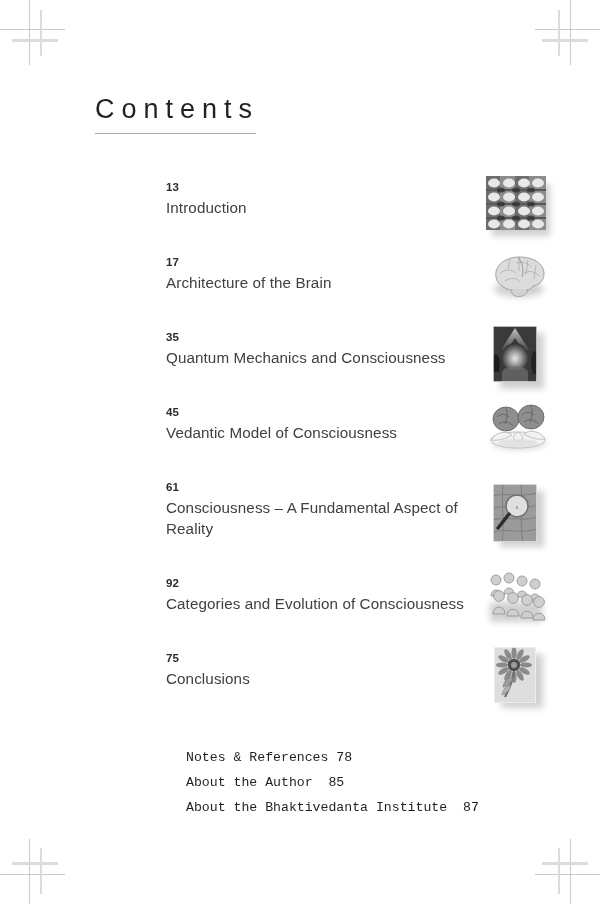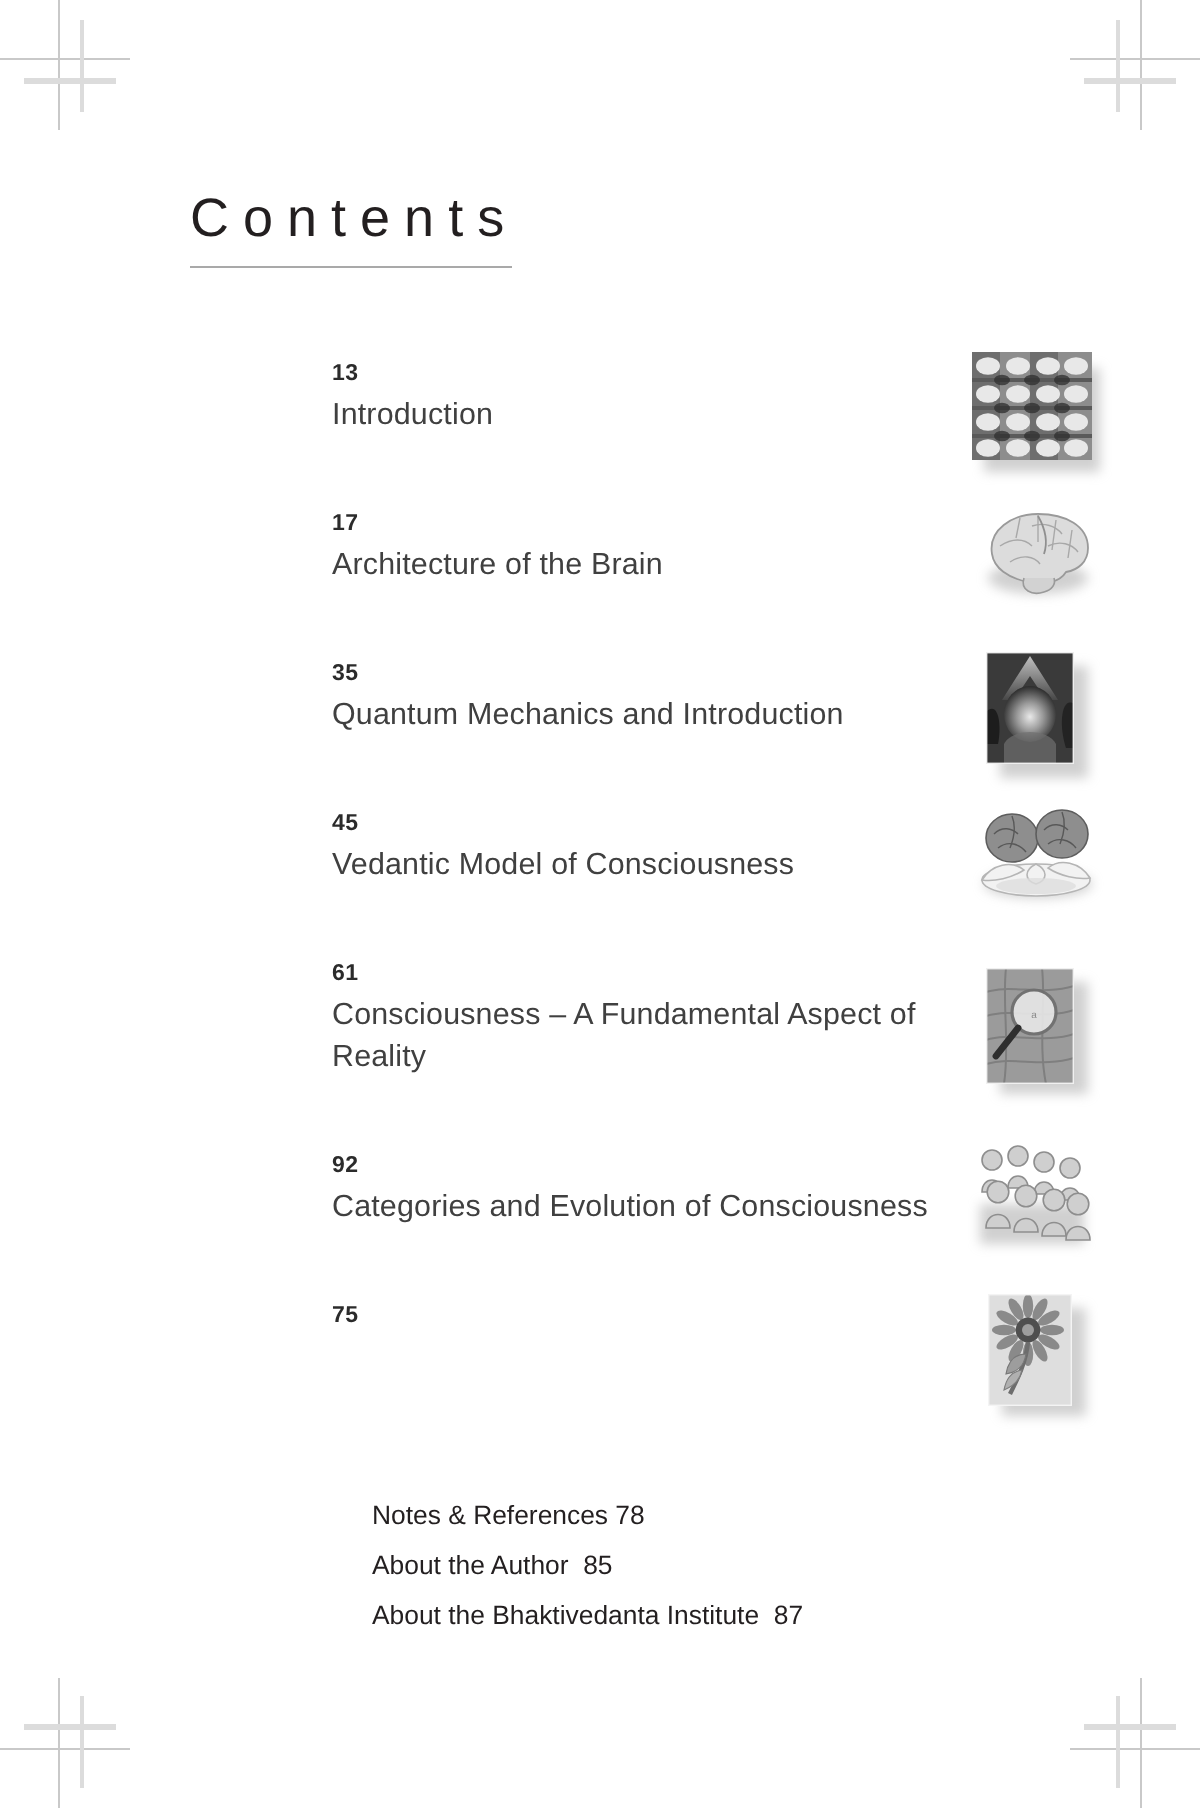--- a/index.html
+++ b/index.html
@@ -129,20 +129,21 @@
     position: absolute;
     left: 186px;
     top: 745px;
     width: 340px;
   }
   .footer-item {
     font-size: 13.2px;
     color: #231f20;
     line-height: 25px;
     white-space: pre;
+    font-family: Liberation Mono, monospace;
   }
 </style>
 </head>
 <body>
 
 <div>
   <div class="crop-mark crop-v tl-v"></div>
   <div class="crop-mark crop-h tl-h"></div>
   <div class="crop-mark crop-v2 tl-v2"></div>
   <div class="crop-mark crop-h2 tl-h2"></div>
@@ -242,21 +243,21 @@
             <path d="M50 14 L48 28"></path>
           </g>
           <path d="M33 7 C37 14, 38 20, 36 26" fill="none" stroke="#8f8f8f" stroke-width="0.9"></path>
         </svg>
       </div>
     </div>
 
     <div class="toc-entry">
       <div class="toc-text">
         <div class="toc-page">35</div>
-        <div class="toc-label">Quantum Mechanics and Introduction</div>
+        <div class="toc-label">Quantum Mechanics and Consciousness</div>
       </div>
       <div class="thumb-wrap" style="left:455px;">
         <div class="thumb-shadow" style="left:7px;top:7px;width:44px;height:56px;"></div>
         <svg class="thumb" width="44" height="56" viewBox="0 0 44 56">
           <rect x="0" y="0" width="44" height="56" fill="#3a3a3a"></rect>
           <defs>
             <radialGradient id="qg" cx="50%" cy="55%" r="55%">
               <stop offset="0%" stop-color="#e9e9e9"></stop>
               <stop offset="45%" stop-color="#9a9a9a"></stop>
               <stop offset="100%" stop-color="#2b2b2b"></stop>
@@ -374,20 +375,21 @@
                 <path d="M0 24 C0 15, 12 15, 12 24 Z"></path>
             </g>
           </g>
         </svg>
       </div>
     </div>
 
     <div class="toc-entry">
       <div class="toc-text">
         <div class="toc-page">75</div>
+        <div class="toc-label">Conclusions</div>
       </div>
       <div class="thumb-wrap" style="left:456px;">
         <div class="thumb-shadow" style="left:7px;top:7px;width:42px;height:54px;"></div>
         <svg class="thumb" width="42" height="56" viewBox="0 0 42 56">
           <rect x="0" y="0" width="42" height="56" fill="#dedede"></rect>
           <g fill="#8a8a8a">
             <g transform="translate(20,18)">
               <g>
                 <ellipse cx="0" cy="-12" rx="2.6" ry="6"></ellipse>
                 <ellipse cx="0" cy="-12" rx="2.6" ry="6" transform="rotate(30)"></ellipse>

